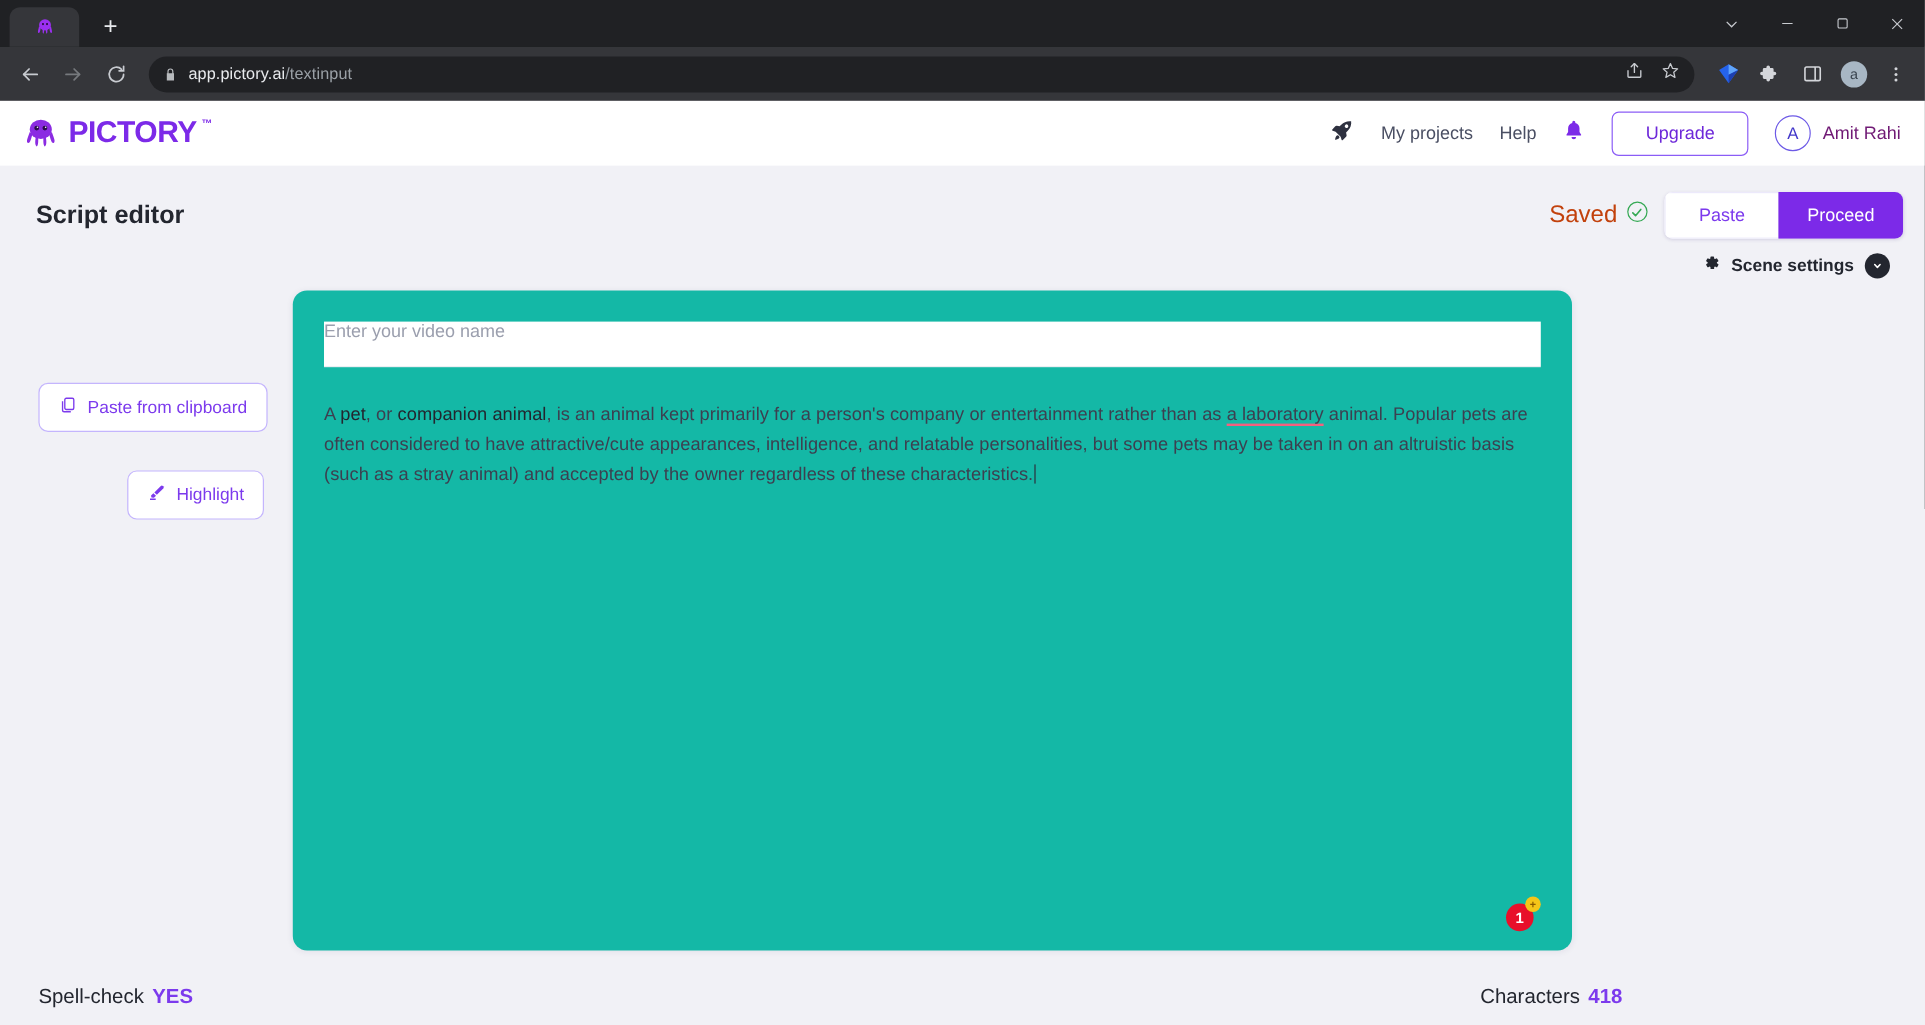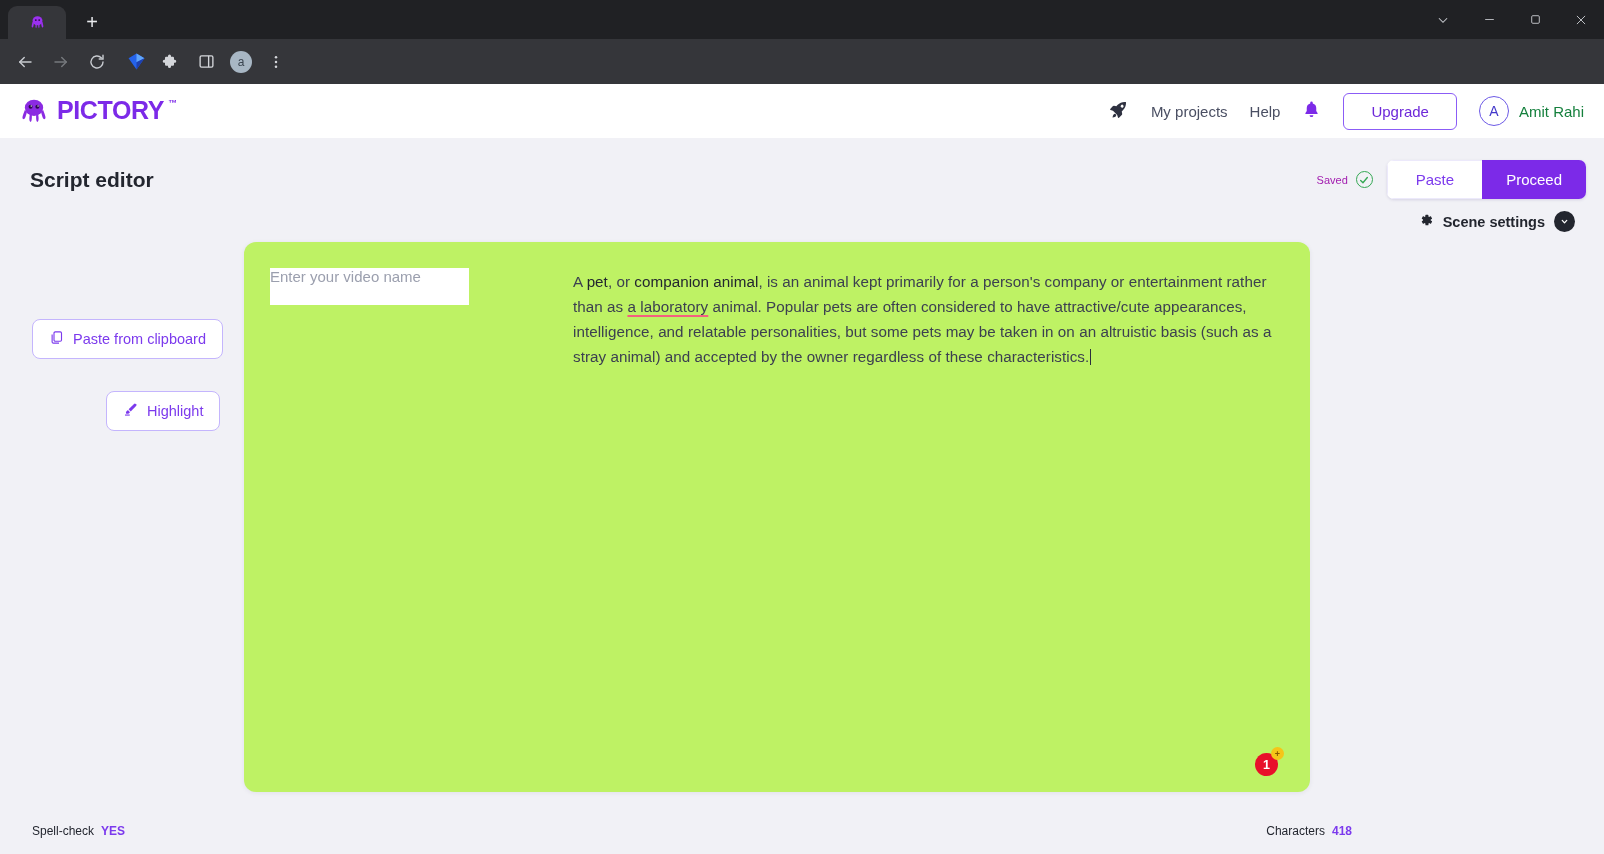--- a/index.html
+++ b/index.html
@@ -82,28 +82,28 @@
   .upgrade-btn {
     border:1px solid #8b5cf6; color:#6d28d9; background:#fff;
     border-radius:6px; padding:9px 27px; font-size:15px;
   }
   .user-box { display:flex; align-items:center; gap:10px; }
   .avatar-app {
     width:30px; height:30px; border-radius:50%; border:1.5px solid #6d5ae6;
     color:#4338ca; font-size:14px; display:flex; align-items:center; justify-content:center;
     background:#fff;
   }
-  .user-name { font-size:15px; color:#15803d; }
+  .user-name { font-size:15px; color:#701a75; }
 
   .title-row {
     display:flex; align-items:center; padding: 22px 18px 0 30px; flex-shrink:0;
   }
   .page-title { font-size:21px; font-weight:700; color:#23262f; }
   .title-right { margin-left:auto; display:flex; align-items:center; gap:14px; }
-  .saved-wrap { display:flex; align-items:center; gap:8px; font-size:11px; color:#a21caf; }
+  .saved-wrap { display:flex; gap:8px; font-size:20px; color:#c2410c; }
   .check-circle {
     width:17px; height:17px; border-radius:50%; border:1.5px solid #34a853;
     display:flex; align-items:center; justify-content:center;
   }
   .btn-group { display:flex; border-radius:7px; overflow:hidden; box-shadow:0 1px 3px rgba(70,50,130,.16); }
   .cancel-btn {
     background:#fff; color:#7c3aed; font-size:15px; padding:10px 28px;
     border:1px solid #ece9fb; border-right:none;
   }
   .proceed-btn {
@@ -122,23 +122,23 @@
 
   .left-tools { width: 203px; padding-top: 77px; display:flex; flex-direction:column; gap:32px; flex-shrink:0; }
   .tool-btn {
     border:1.3px solid #c4b5fd; background:#fff; color:#7c3aed;
     border-radius:8px; font-size:14.5px; display:flex; align-items:center; gap:9px;
     padding: 10px 16px; align-self:flex-start;
   }
   .tool-btn.indent { margin-left: 74px; }
 
   .editor-card {
-    flex:1; background:#bef264; border-radius:12px; margin-left: 9px;
+    flex:1; background:#14b8a6; border-radius:12px; margin-left: 9px;
     box-shadow: 0 1px 5px rgba(40,30,90,.07);
-    display:flex; flex-direction:row; position:relative; overflow:hidden;
+    display:flex; flex-direction:column; position:relative; overflow:hidden;
     max-width: 1066px;
   }
   .video-name-row { padding: 26px 26px 0 26px; }
   .video-name {
     width:100%; border:none; outline:none; font-size:15px; color:#3f4354;
     font-family:"Liberation Sans", sans-serif; padding-bottom: 20px;
   }
   .video-name::placeholder { color:#9b9fae; }
   .divider { height:1px; background:#eceef3; margin: 0 26px; }
 
@@ -169,21 +169,21 @@
   .gb-dot {
     position:absolute; top:-6px; right:-6px; width:13px; height:13px;
     border-radius:50%; background:#f5c518; display:flex; align-items:center;
     justify-content:center; color:#8a5a00; font-size:9px; font-weight:700;
   }
 
   .status-row {
     display:flex; align-items:center; padding: 16px 30px 0 32px; flex-shrink:0;
     height: 62px;
   }
-  .status-left, .status-right { font-size:12px; color:#23262f; display:flex; gap:7px; }
+  .status-left, .status-right { font-size:17px; color:#23262f; display:flex; gap:7px; }
   .status-right { margin-left:auto; padding-right: 222px; }
   .accent-val { color:#7c3aed; font-weight:600; }
 
   .watermark {
     position:absolute; right: 8px; bottom: 6px; width: 136px;
     display:flex; flex-direction:column; align-items:center; gap:2px;
   }
   .wm-text {
     font-size:10.5px; font-weight:700; color:#3b3b3b; letter-spacing:1.1px;
     font-family:"DejaVu Sans Mono", monospace;
@@ -246,20 +246,42 @@
           <polyline points="13,6 19,12 13,18"></polyline>
         </svg>
     </div>
     <div class="navbtn">
       <svg width="18" height="18" viewBox="0 0 24 24" fill="none" stroke="currentColor" stroke-width="1.9" stroke-linecap="round">
           <path d="M20 12a8 8 0 1 1-2.3-5.6"></path>
           <polyline points="20,3 20,8 15,8"></polyline>
         </svg>
     </div>
 
+    <div class="omnibox">
+      <span class="lock">
+        <svg width="12" height="12" viewBox="0 0 24 24" fill="currentColor">
+            <path d="M12 2a5 5 0 0 0-5 5v3H6v12h12V10h-1V7a5 5 0 0 0-5-5zm0 2a3 3 0 0 1 3 3v3H9V7a3 3 0 0 1 3-3z"></path>
+          </svg>
+      </span>
+      <span class="url"><span>app.pictory.ai</span><span class="path">/textinput</span></span>
+      <span class="omni-right">
+        <span>
+          <svg width="16" height="16" viewBox="0 0 24 24" fill="none" stroke="currentColor" stroke-width="1.7" stroke-linecap="round" stroke-linejoin="round">
+              <path d="M4 12v7a1 1 0 0 0 1 1h14a1 1 0 0 0 1-1v-7"></path>
+              <polyline points="8,7 12,3 16,7"></polyline>
+              <line x1="12" y1="3" x2="12" y2="14"></line>
+            </svg>
+        </span>
+        <span>
+          <svg width="16" height="16" viewBox="0 0 24 24" fill="none" stroke="currentColor" stroke-width="1.6" stroke-linejoin="round">
+              <polygon points="12,3 14.7,9 21,9.6 16.2,13.9 17.7,20.2 12,16.9 6.3,20.2 7.8,13.9 3,9.6 9.3,9"></polygon>
+            </svg>
+        </span>
+      </span>
+    </div>
 
     <div class="tb-icons">
       <div class="tb-icon">
         <svg width="19" height="19" viewBox="0 0 24 24">
             <path d="M12 2 L22 8 L12 22 L2 8 Z" fill="#2563eb"></path>
             <path d="M12 2 L22 8 L12 13 Z" fill="#60a5fa"></path>
             <path d="M12 13 L22 8 L12 22 Z" fill="#1e40af"></path>
           </svg>
       </div>
       <div class="tb-icon">

